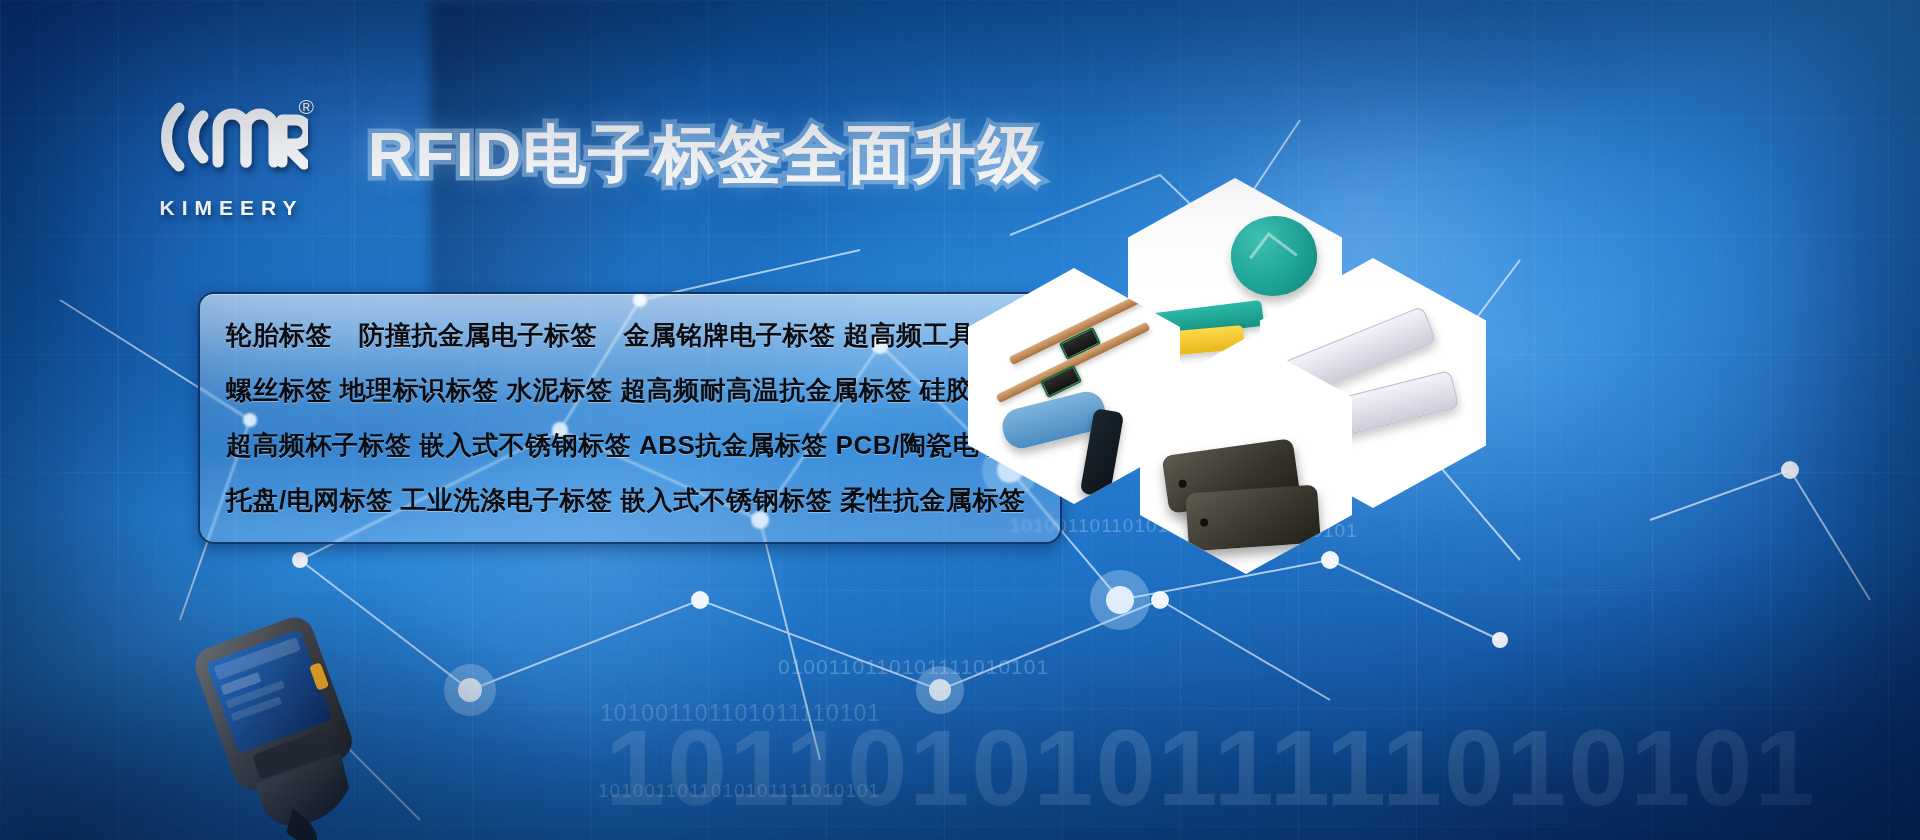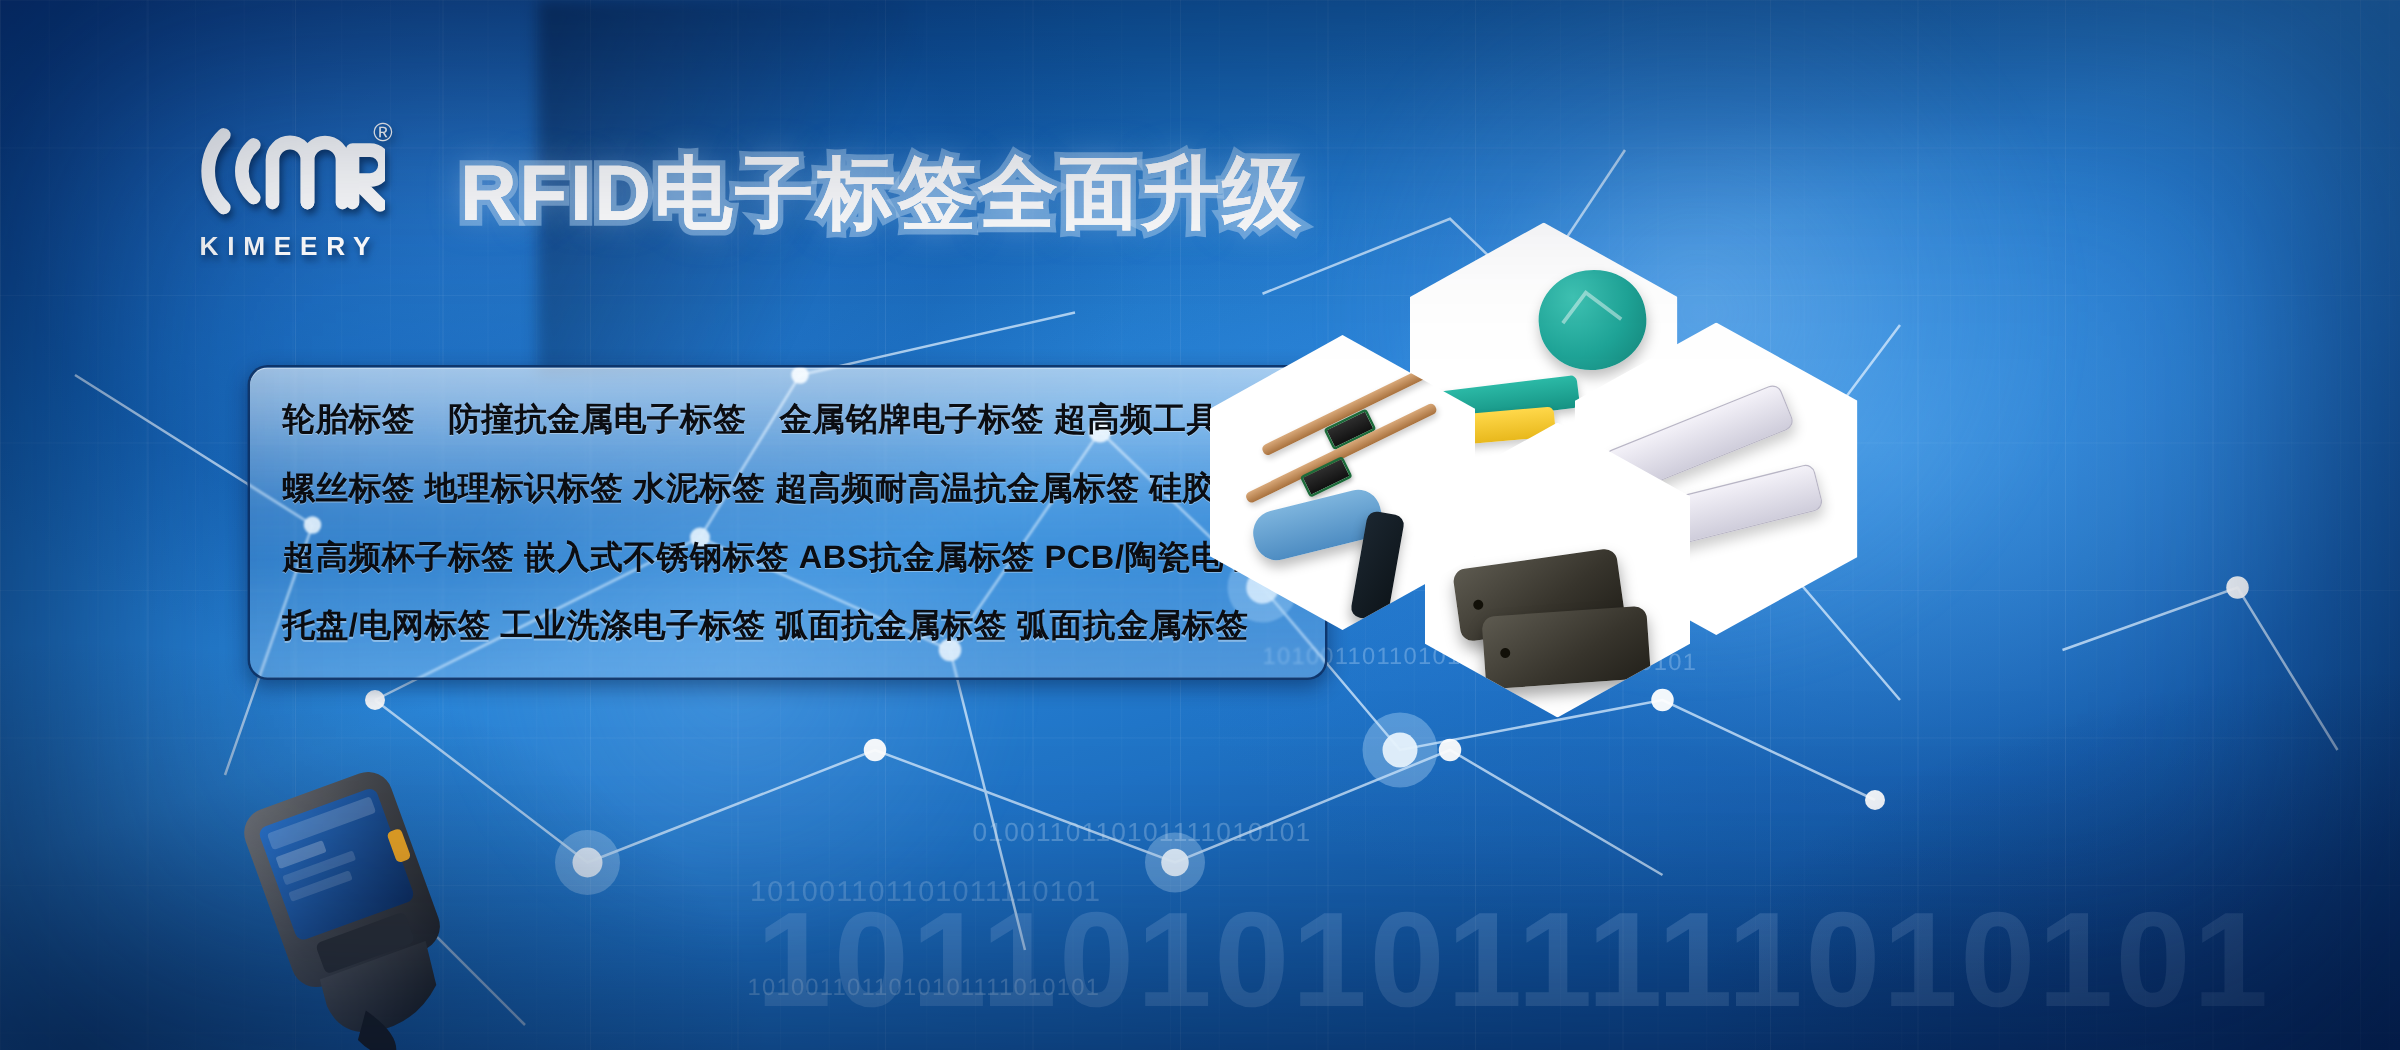--- a/index.html
+++ b/index.html
@@ -100,21 +100,21 @@
     text-align: center;
     filter: drop-shadow(2px 4px 3px rgba(0,20,50,0.55));
   }
   .logo-mark { position: relative; height: 74px; }
   .logo-mark svg { display: block; }
   .logo-reg {
     position: absolute; right: -6px; top: -4px;
     color: #ffffff; font-size: 21px; line-height: 1;
   }
   .logo-word {
-    margin-top: 12px;
+    margin-top: 22px;
     color: #ffffff;
     font-size: 21px;
     font-weight: 700;
     letter-spacing: 7px;
     text-indent: 7px;
   }
 
   .headline {
     position: absolute;
     left: 368px; top: 112px;
@@ -366,21 +366,21 @@
   <div class="headline">RFID电子标签全面升级</div>
   <div class="headline-top">RFID电子标签全面升级</div>
 
 
   <div class="panel">
     <div class="panel-sheen"></div>
     <div class="panel-inner">
       <div class="panel-row">轮胎标签　防撞抗金属电子标签　金属铭牌电子标签 超高频工具标签</div>
       <div class="panel-row">螺丝标签 地理标识标签 水泥标签 超高频耐高温抗金属标签 硅胶腕带</div>
       <div class="panel-row">超高频杯子标签 嵌入式不锈钢标签 ABS抗金属标签 PCB/陶瓷电子标签</div>
-      <div class="panel-row">托盘/电网标签 工业洗涤电子标签 弧面抗金属标签 弧面抗金属标签</div>
+      <div class="panel-row">托盘/电网标签 工业洗涤电子标签 嵌入式不锈钢标签 柔性抗金属标签</div>
     </div>
   </div>
 
   <div class="hex hex-a">
     <div class="hex-inner">
       <div class="disc-tag"></div>
       <div class="strip-green"></div>
       <div class="strip-yellow"></div>
     </div>
   </div>

